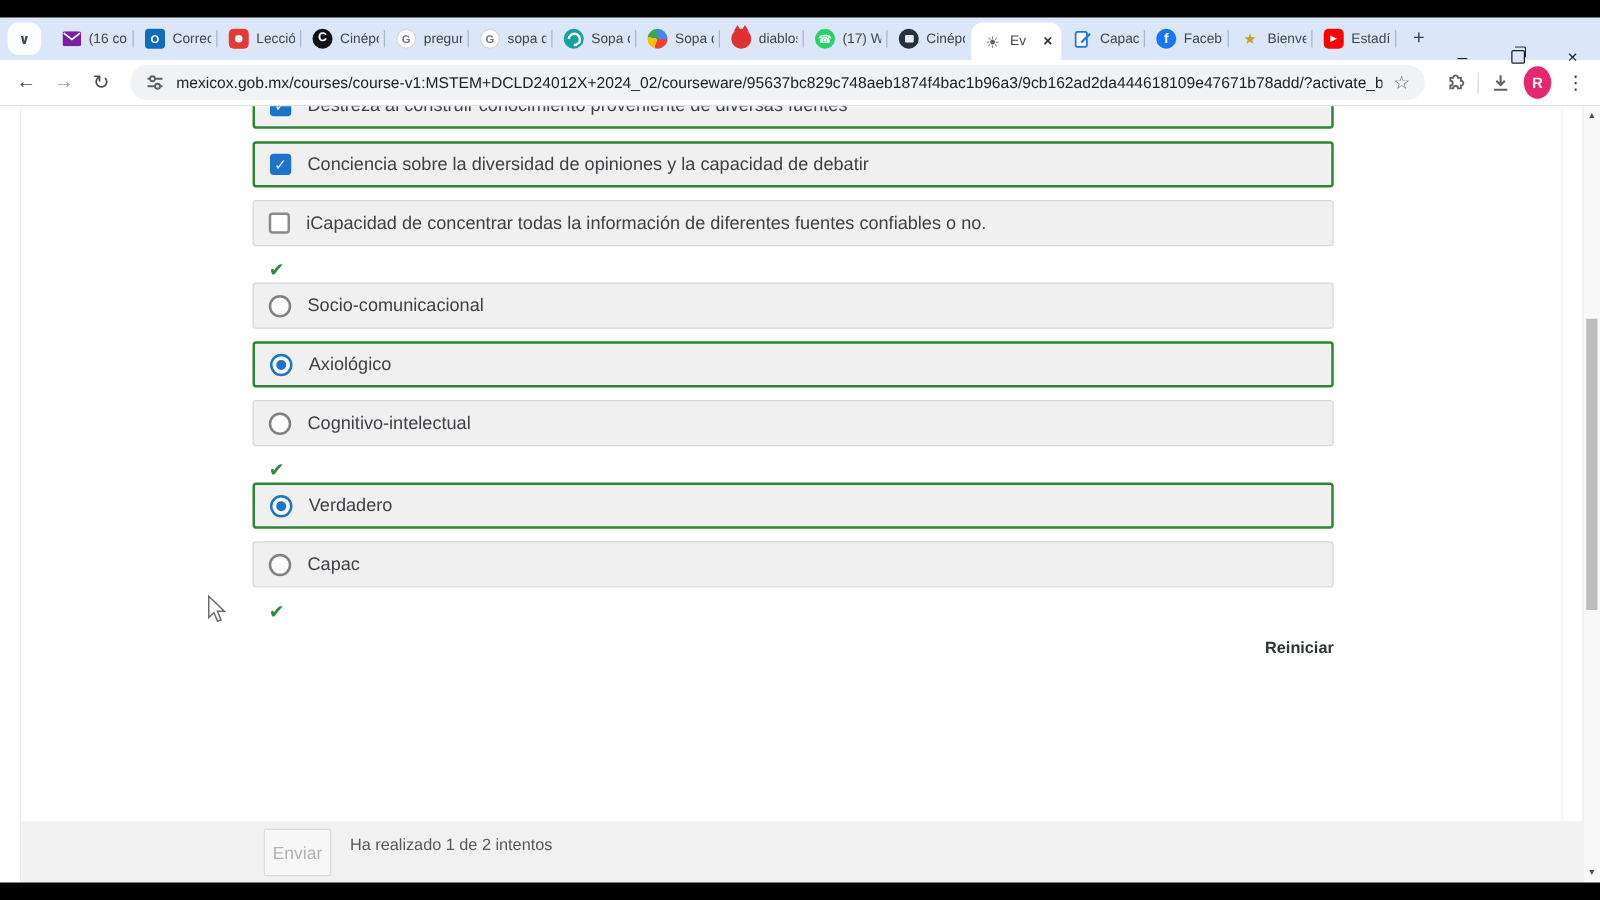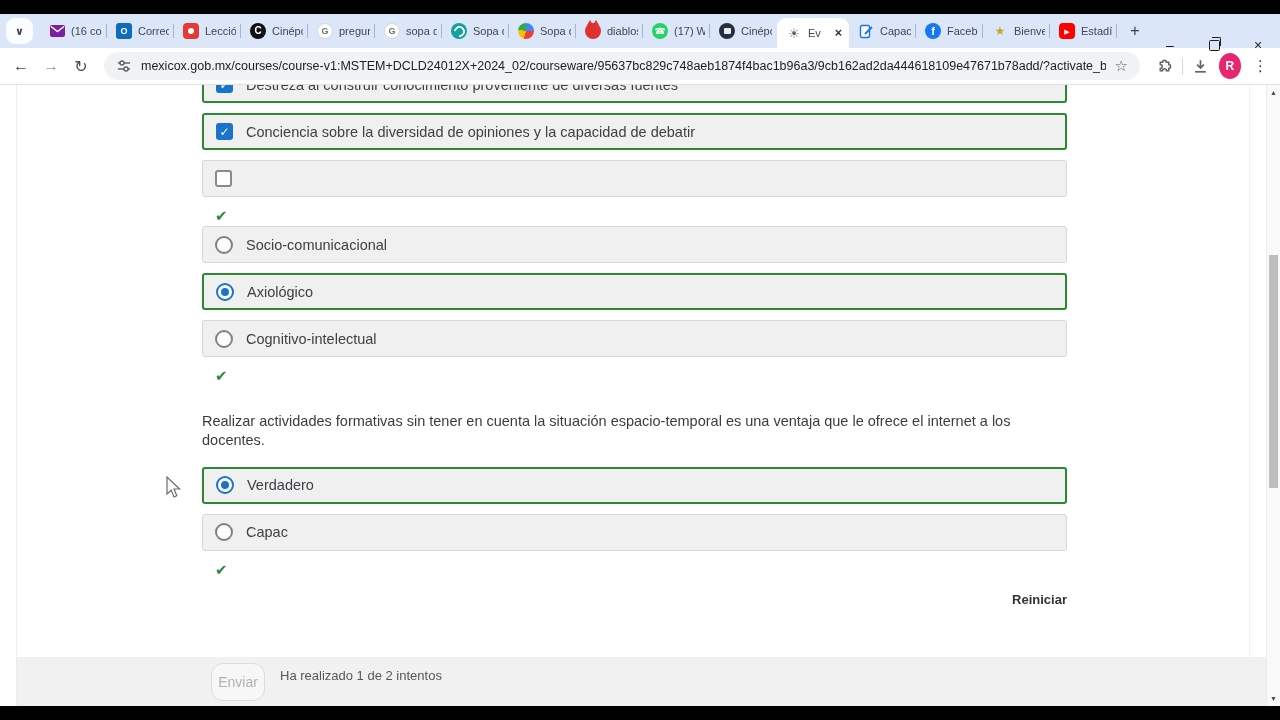--- a/index.html
+++ b/index.html
@@ -86,21 +86,21 @@
   .radio-sel{border:2px solid #1b74c9;background:#fff}
   .radio-sel::after{content:'';position:absolute;left:3px;top:3px;width:8px;height:8px;border-radius:50%;background:#1b74c9}
 
   .result-ok{color:#2b8a3e;font-size:15px;font-weight:700;margin:4px 0 0 13px;height:19px}
   .qtext{font-size:14.5px;color:#3b3c40;line-height:1.3;margin:26px 0 17px 0}
   .reset-row{text-align:right;margin-top:10px}
   .reset{font-size:13px;font-weight:700;color:#2f3337;cursor:pointer}
 
   .footer-band{position:absolute;left:17px;right:0;bottom:0;height:49px;background:#f1f1f2}
   .submit-btn{position:absolute;left:194px;top:6px;width:54px;height:38px;background:#f7f7f7;border:1px solid #dcdcdc;
-              border-radius:12px;color:#b2b2b5;font-size:14px;font-family:inherit}
+              border-radius:2px;color:#b2b2b5;font-size:14px;font-family:inherit}
   .attempts{position:absolute;left:263px;top:0;height:36px;display:flex;align-items:center;font-size:13px;color:#55575a}
 
   
   .scrollbar{position:absolute;right:0;top:85px;bottom:14px;width:14px;background:#f9f9f9;border-left:1px solid #ececec;box-sizing:border-box}
   .sb-arrow{position:absolute;left:0;right:0;height:15px;display:flex;align-items:center;justify-content:center;font-size:7px;color:#4c4c4c}
   .sb-up{top:0}.sb-down{bottom:0}
   .sb-thumb{position:absolute;left:2px;right:2px;top:170px;height:233px;background:#bdbdbd}
 
   .cursor{position:absolute;left:163px;top:476px;z-index:40}
 </style>
@@ -263,38 +263,38 @@
       <span>Destreza al construir conocimiento proveniente de diversas fuentes</span>
     </div>
     <div class="opt correct">
       <span class="cb cb-checked">
           <span>✓</span>
         </span>
       <span>Conciencia sobre la diversidad de opiniones y la capacidad de debatir</span>
     </div>
     <div class="opt">
       <span class="cb cb-un"></span>
+      <span>iCapacidad de concentrar todas la información de diferentes fuentes confiables o no.</span>
     </div>
     <div class="result-ok">✔</div>
 
     <div class="opt">
       <span class="radio radio-un"></span>
       <span>Socio-comunicacional</span>
     </div>
     <div class="opt correct">
       <span class="radio radio-sel"></span>
       <span>Axiológico</span>
     </div>
     <div class="opt">
       <span class="radio radio-un"></span>
       <span>Cognitivo-intelectual</span>
     </div>
     <div class="result-ok">✔</div>
 
-    <div class="qtext">Realizar actividades formativas sin tener en cuenta la situación espacio-temporal es una ventaja que le ofrece el internet a los docentes.</div>
     <div class="opt correct">
       <span class="radio radio-sel"></span>
       <span>Verdadero</span>
     </div>
     <div class="opt">
       <span class="radio radio-un"></span>
       <span>Capac</span>
     </div>
     <div class="result-ok">✔</div>
 

